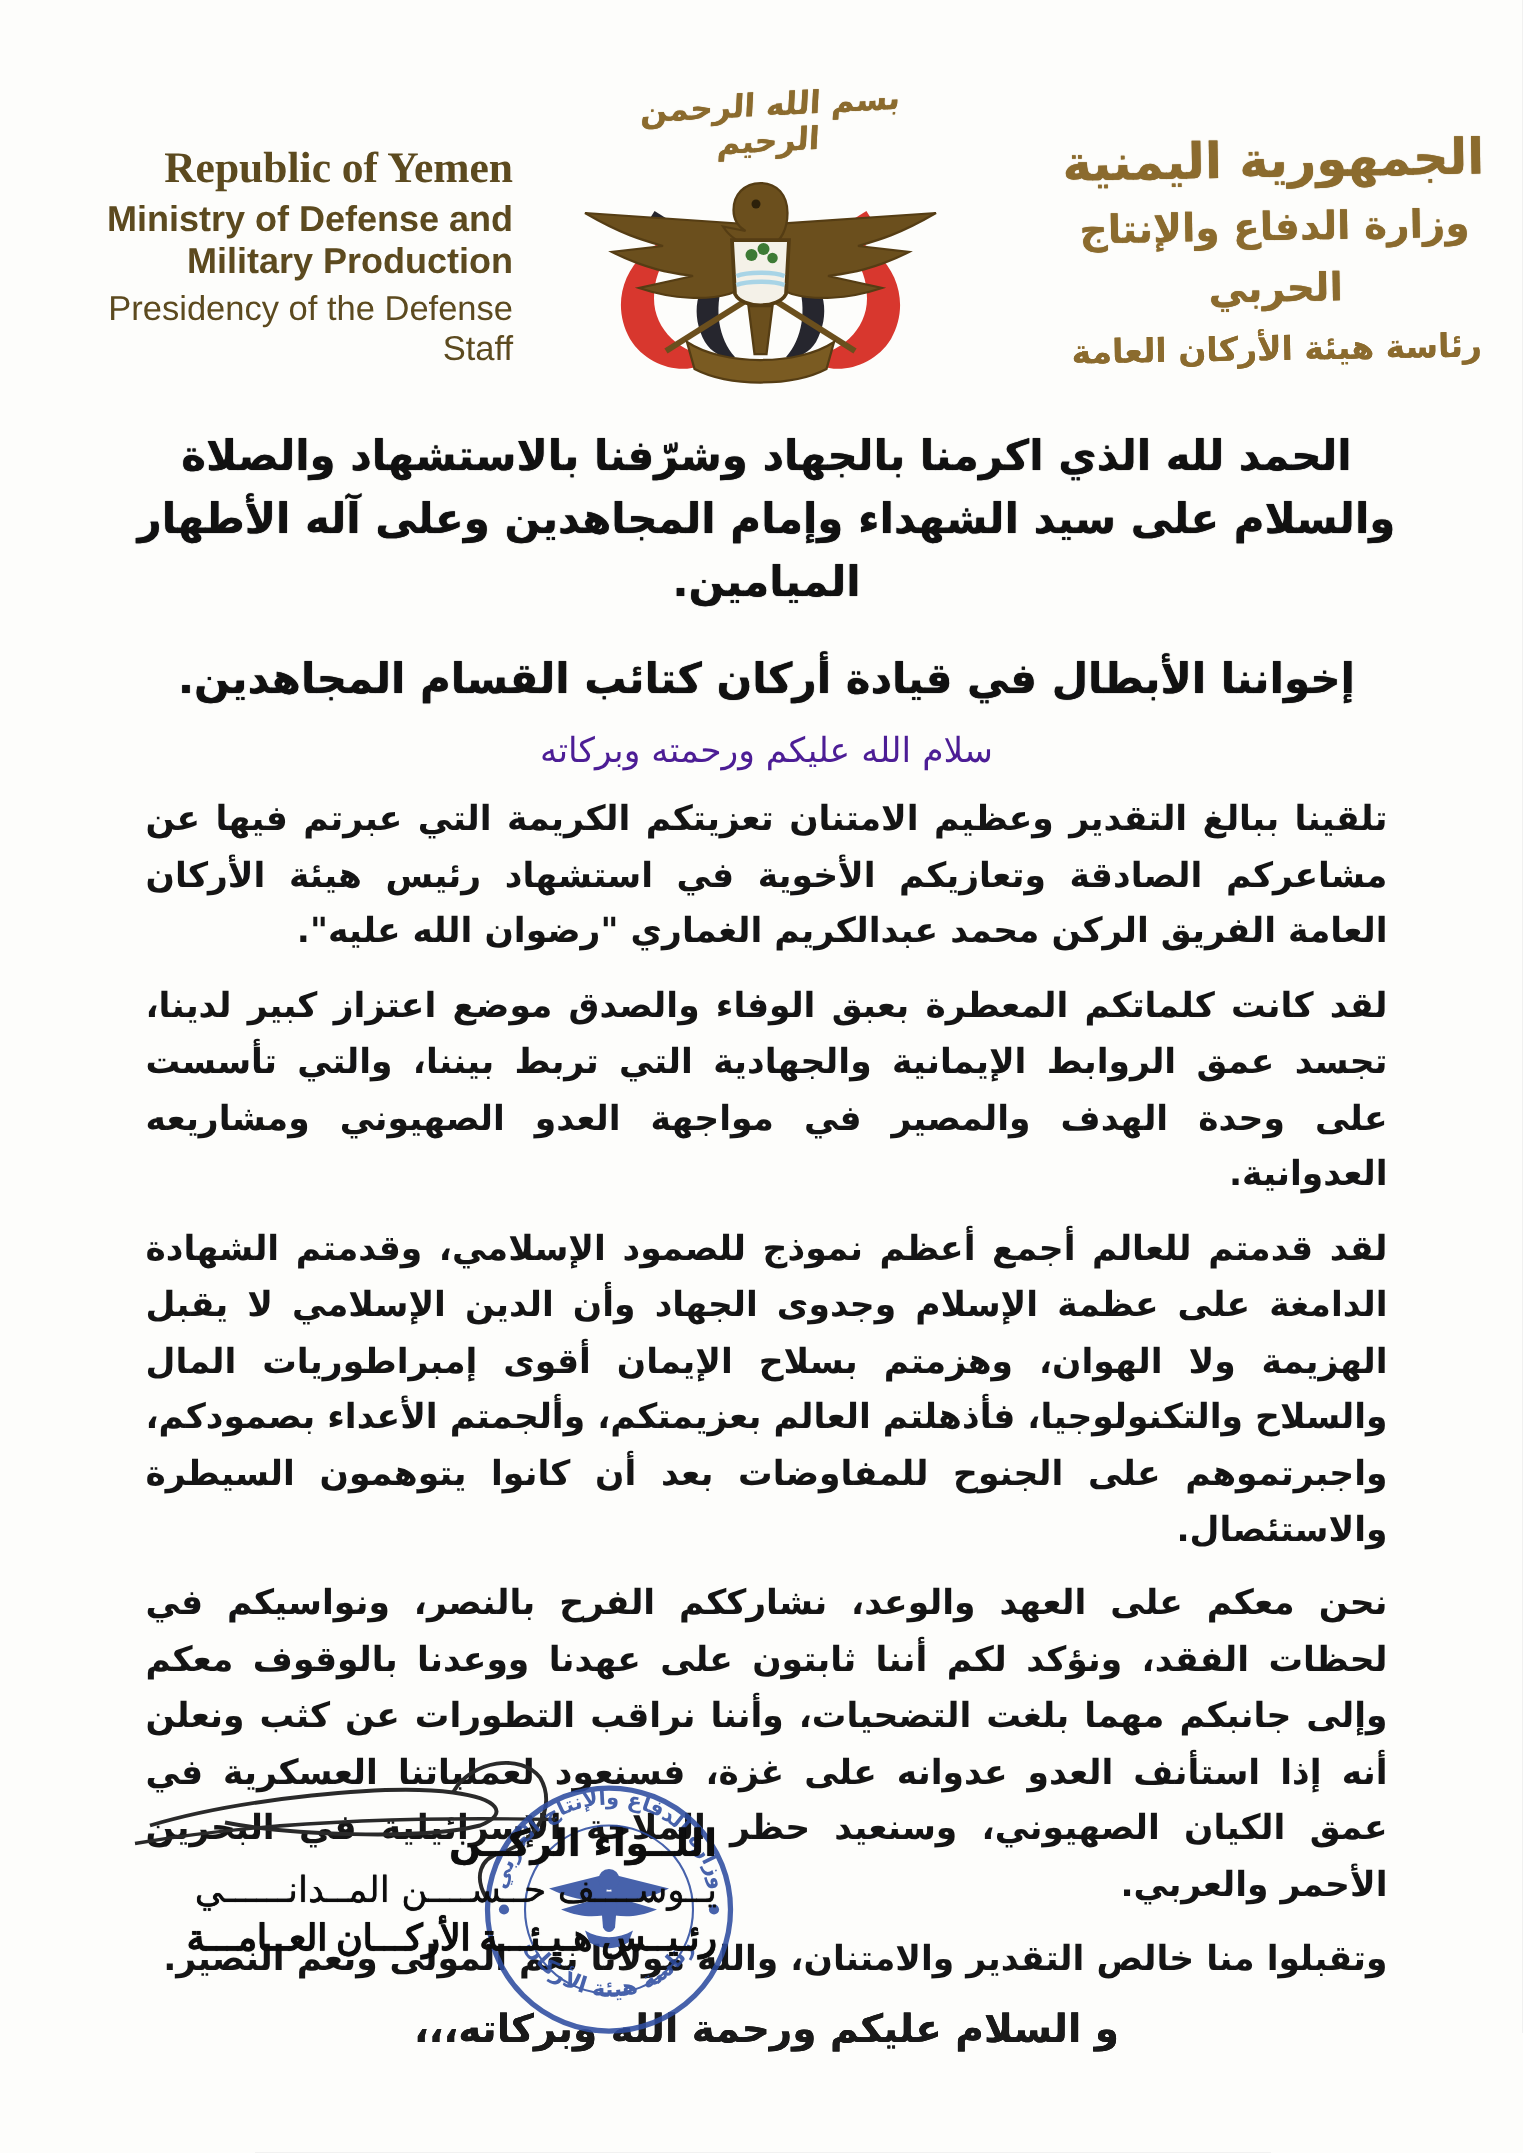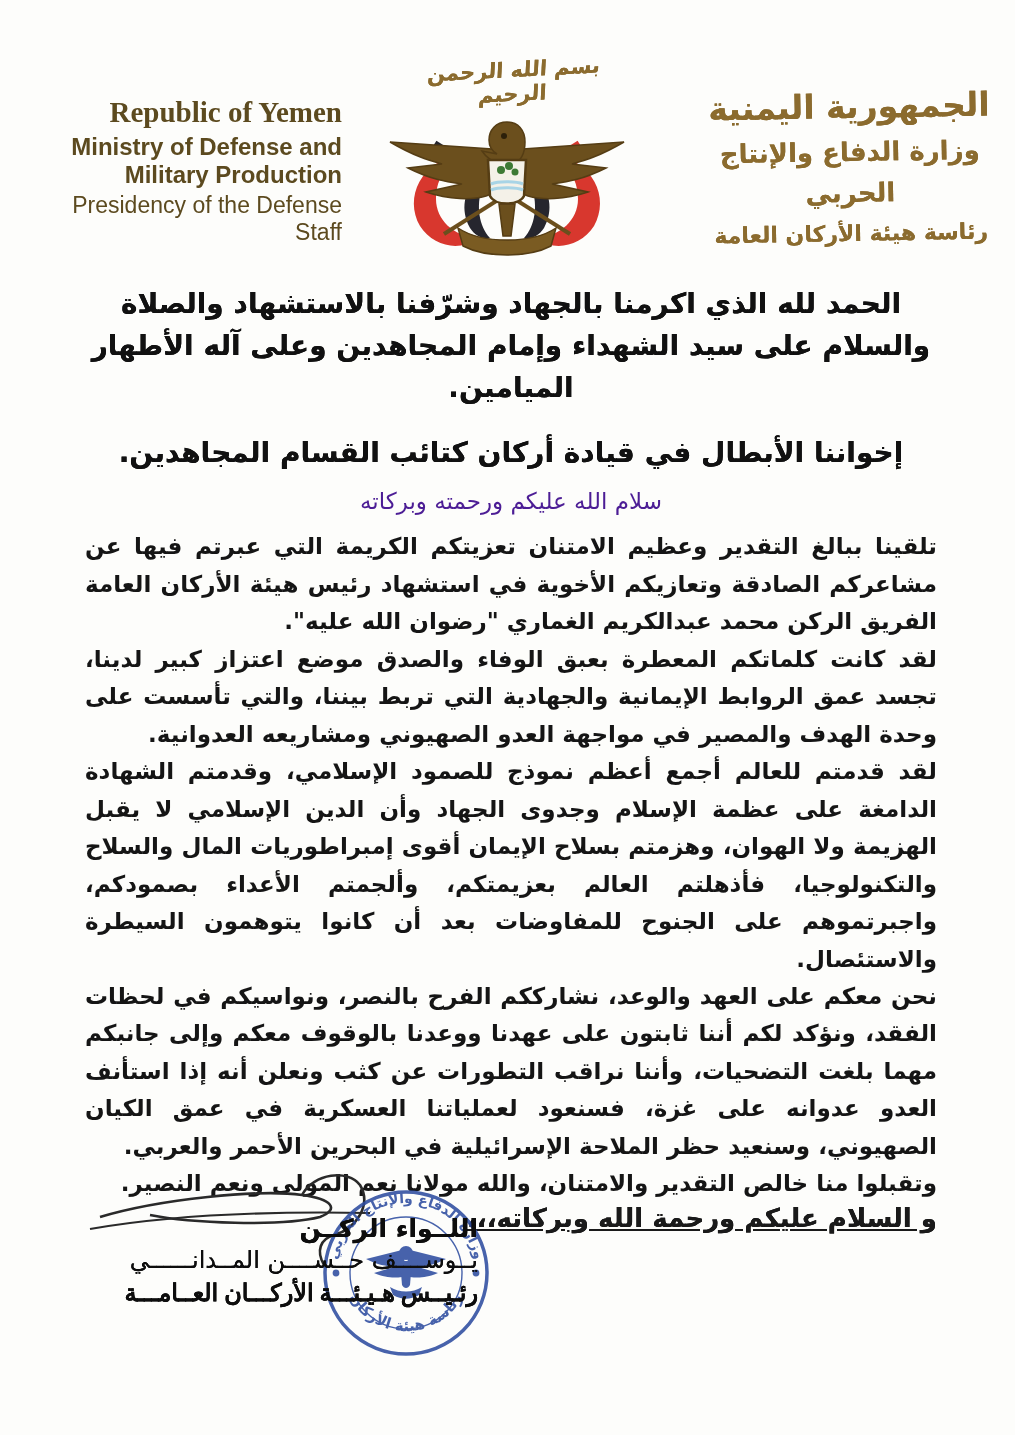--- a/index.html
+++ b/index.html
@@ -55,28 +55,28 @@
   }
   .addressee{
     text-align:center;font-weight:bold;font-size:28px;line-height:1.4;
     margin-top:24px;text-shadow:0 0 .6px #000;
   }
   .salutation{
     text-align:center;font-size:23px;margin-top:16px;color:#4c1d95;
   }
   .paragraphs{margin-top:14px;}
   .paragraphs p{
-    margin:0;padding:0;
+    margin:12px;padding:0;
     text-align:justify;
     font-weight:bold;font-size:23px;line-height:1.63;
     color:#151515;
   }
   .closing{
-    font-weight:bold;font-size:26px;
-    color:#1a1a1a;text-shadow:0 0 .4px #000;text-decoration:underline;
+    text-align:center;font-weight:bold;font-size:26px;
+    color:#1a1a1a;text-shadow:0 0 .4px #000;
   }
   
   .hand-signature{position:absolute;left:70px;top:1165px;}
   .stamp{position:absolute;left:320px;top:1187px;opacity:.88;}
   .signature-block{
     position:absolute;left:96px;top:1213px;width:382px;
     direction:rtl;color:#0d0d0d;
   }
   .sig-rank{font-weight:bold;font-size:25px;line-height:1.25;text-shadow:0 0 .5px #000;}
   .sig-name{font-weight:normal;font-size:24px;line-height:1.35;text-shadow:0 0 .5px #000;}

